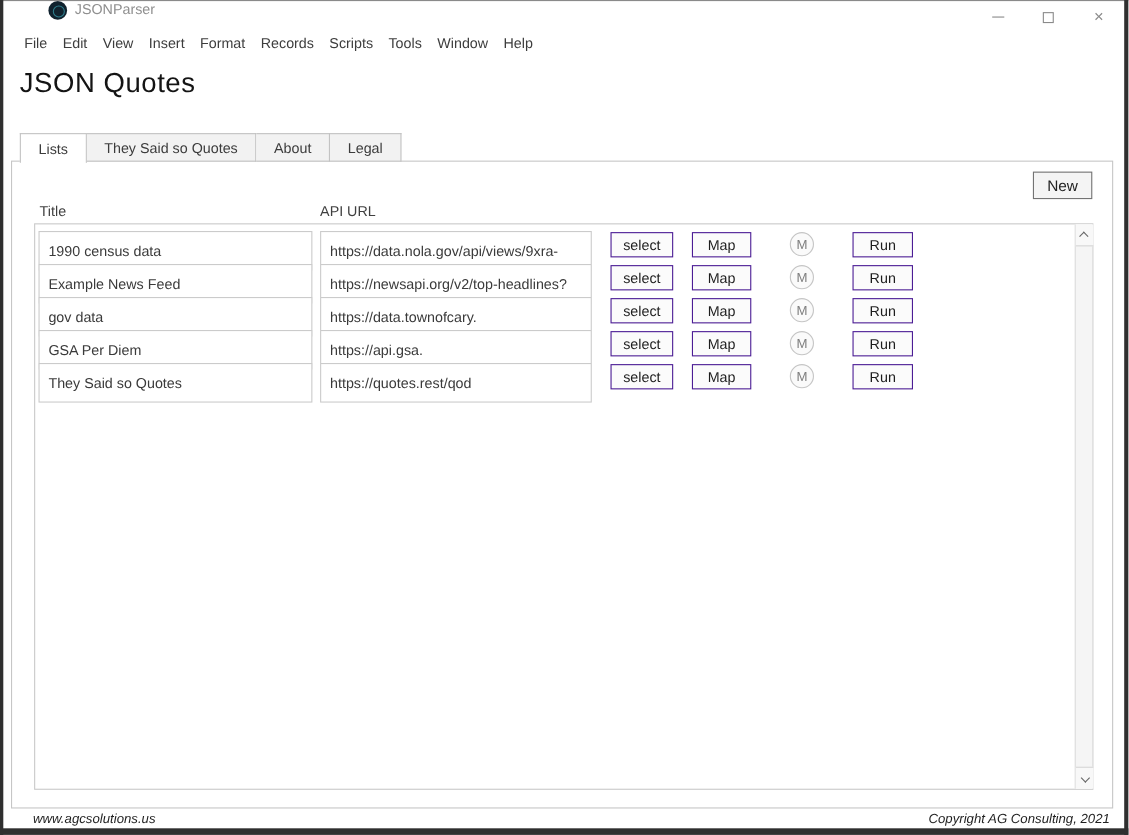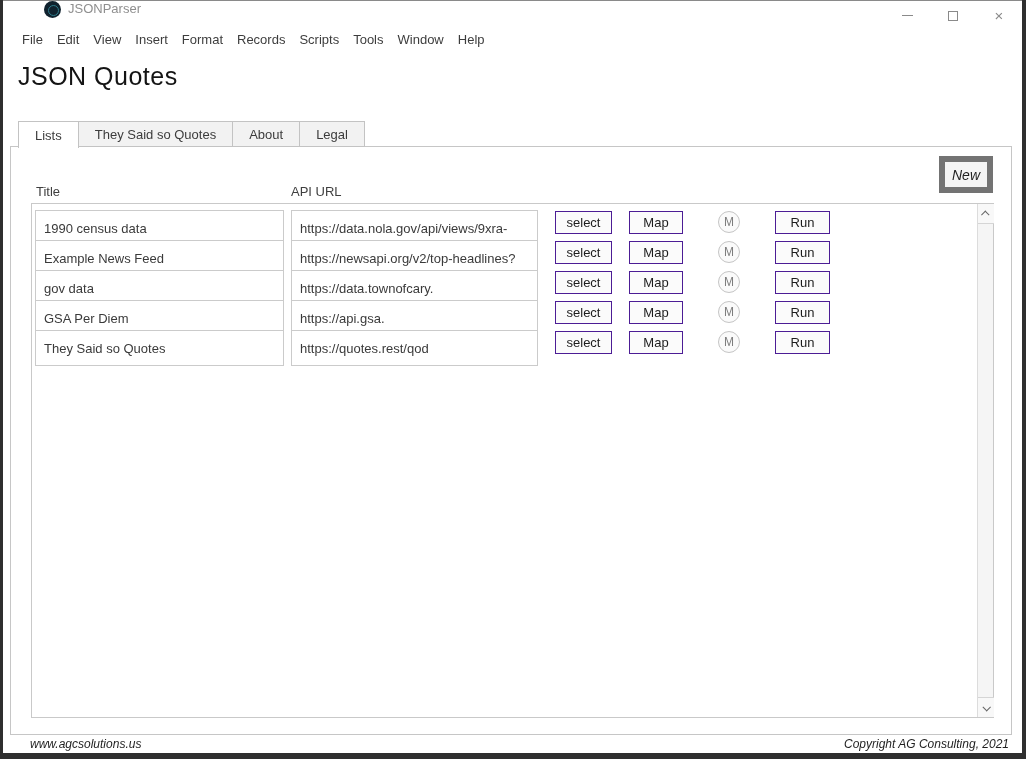--- a/index.html
+++ b/index.html
@@ -41,24 +41,24 @@
   .tabbar { position:absolute; left:18px; top:121px; height:26px; display:flex; z-index:3; }
   .tab { height:26px; font-size:13px; color:#3c3c3c; background:#f2f2f2;
          border:1px solid #c3c3c3; border-left:none; display:flex; align-items:center;
          justify-content:center; padding:4px 16px; }
   .tab:first-child { border-left:1px solid #c3c3c3; }
   .tab.active { background:#fff; height:27px; border-bottom:none; }
 
   
   .panel { position:absolute; left:10px; top:146px; width:1002px; height:589px;
            background:#fff; border:1px solid #c6c6c6; z-index:2; }
-  .new-button { position:absolute; top:9px; right:18px; width:54px; height:37px;
-                background:#f4f4f4; border:6px solid #737373; font-size:14px; color:#222;
+  .new-button { position:absolute; top:9px; right:18px; width:54px; height:25px;
+                background:#f4f4f4; border:1px solid #737373; font-size:14px; color:#222;
                 display:flex; align-items:center; justify-content:center;
-                font-family:"Liberation Sans", sans-serif;font-style:italic; }
+                font-family:"Liberation Sans", sans-serif; }
   .col-header { position:absolute; top:37px; font-size:13px; color:#3f3f3f; }
   .col-header.title { left:25px; }
   .col-header.apiurl { left:280px; }
 
   
   .portal { position:absolute; left:20px; top:56px; width:963px; height:515px;
             border:1px solid #c9c9c9; background:#fff; }
   .row { position:absolute; left:0; width:100%; height:30px; }
   .field { position:absolute; height:25px; border:1px solid #cbcbcb; background:#fff;
            font-size:13px; color:#3a3a3a; padding:17px 8px; font-family:"Liberation Sans", sans-serif; }

